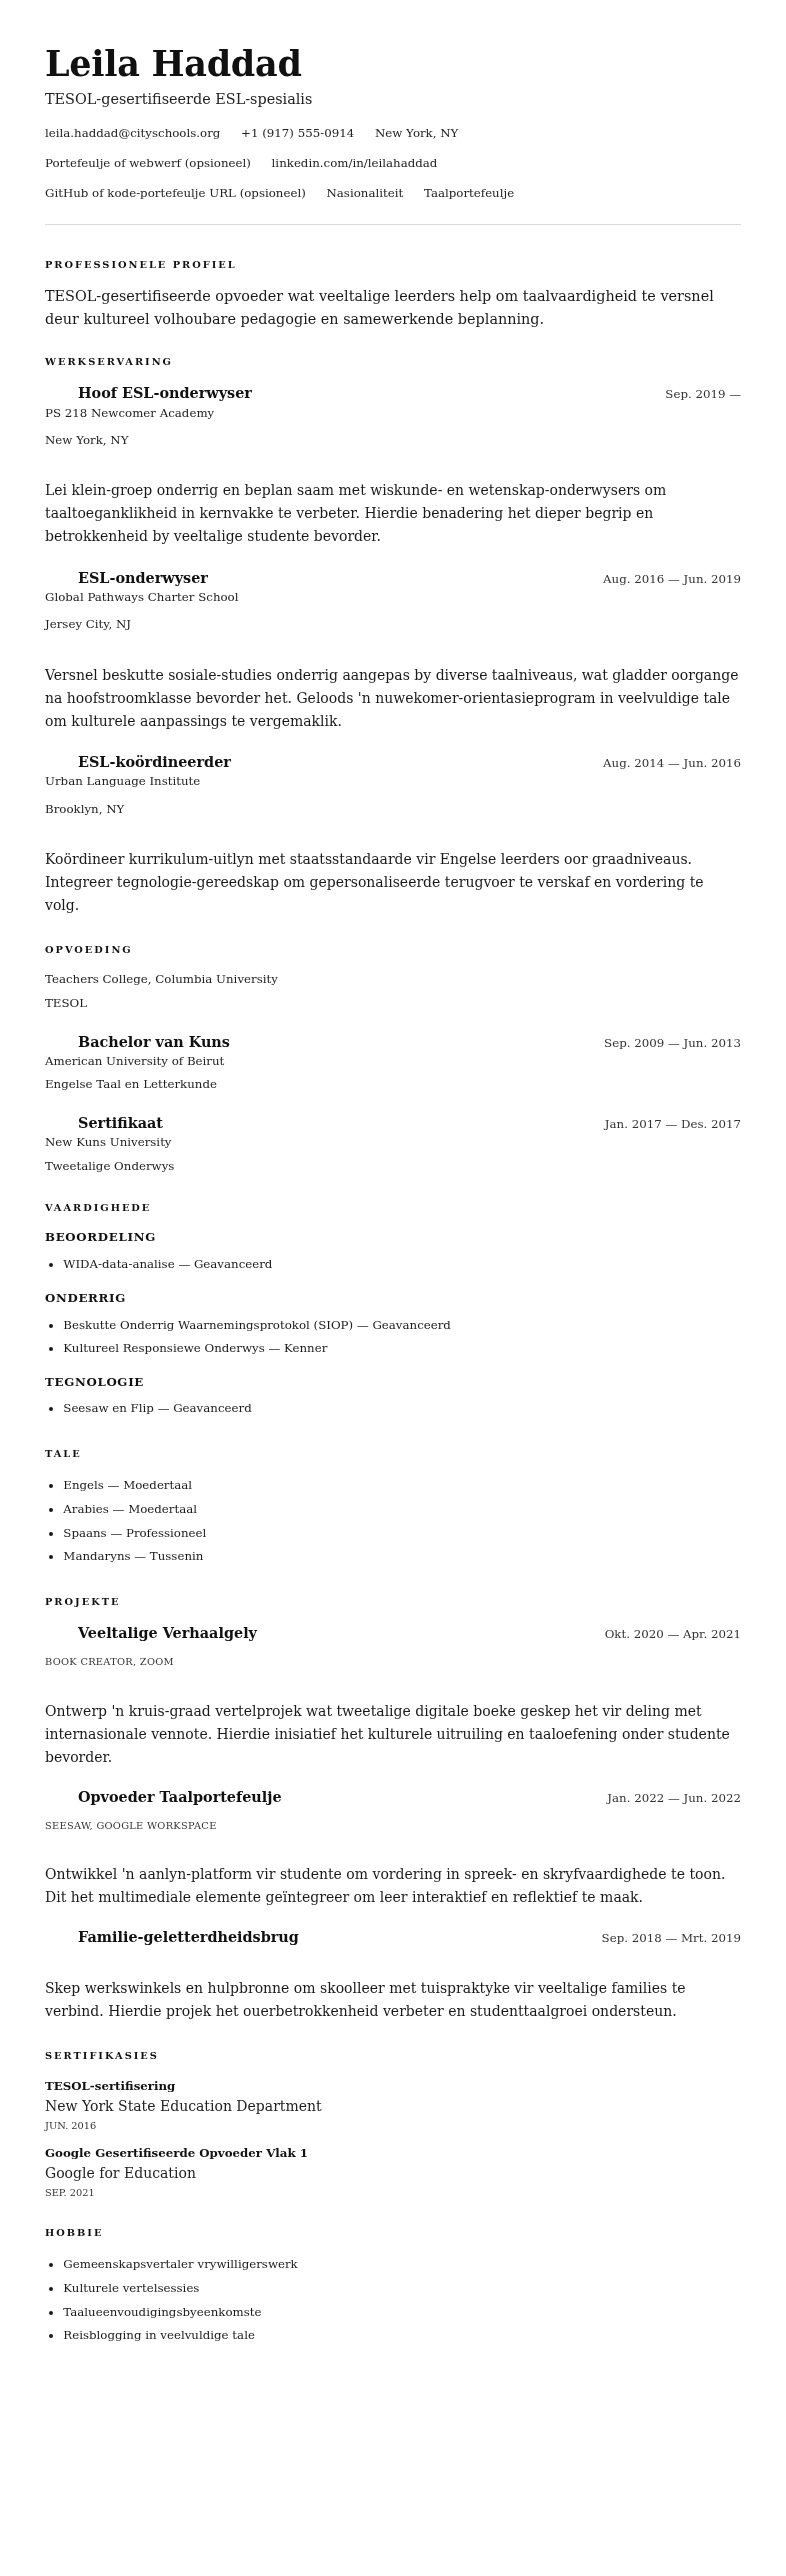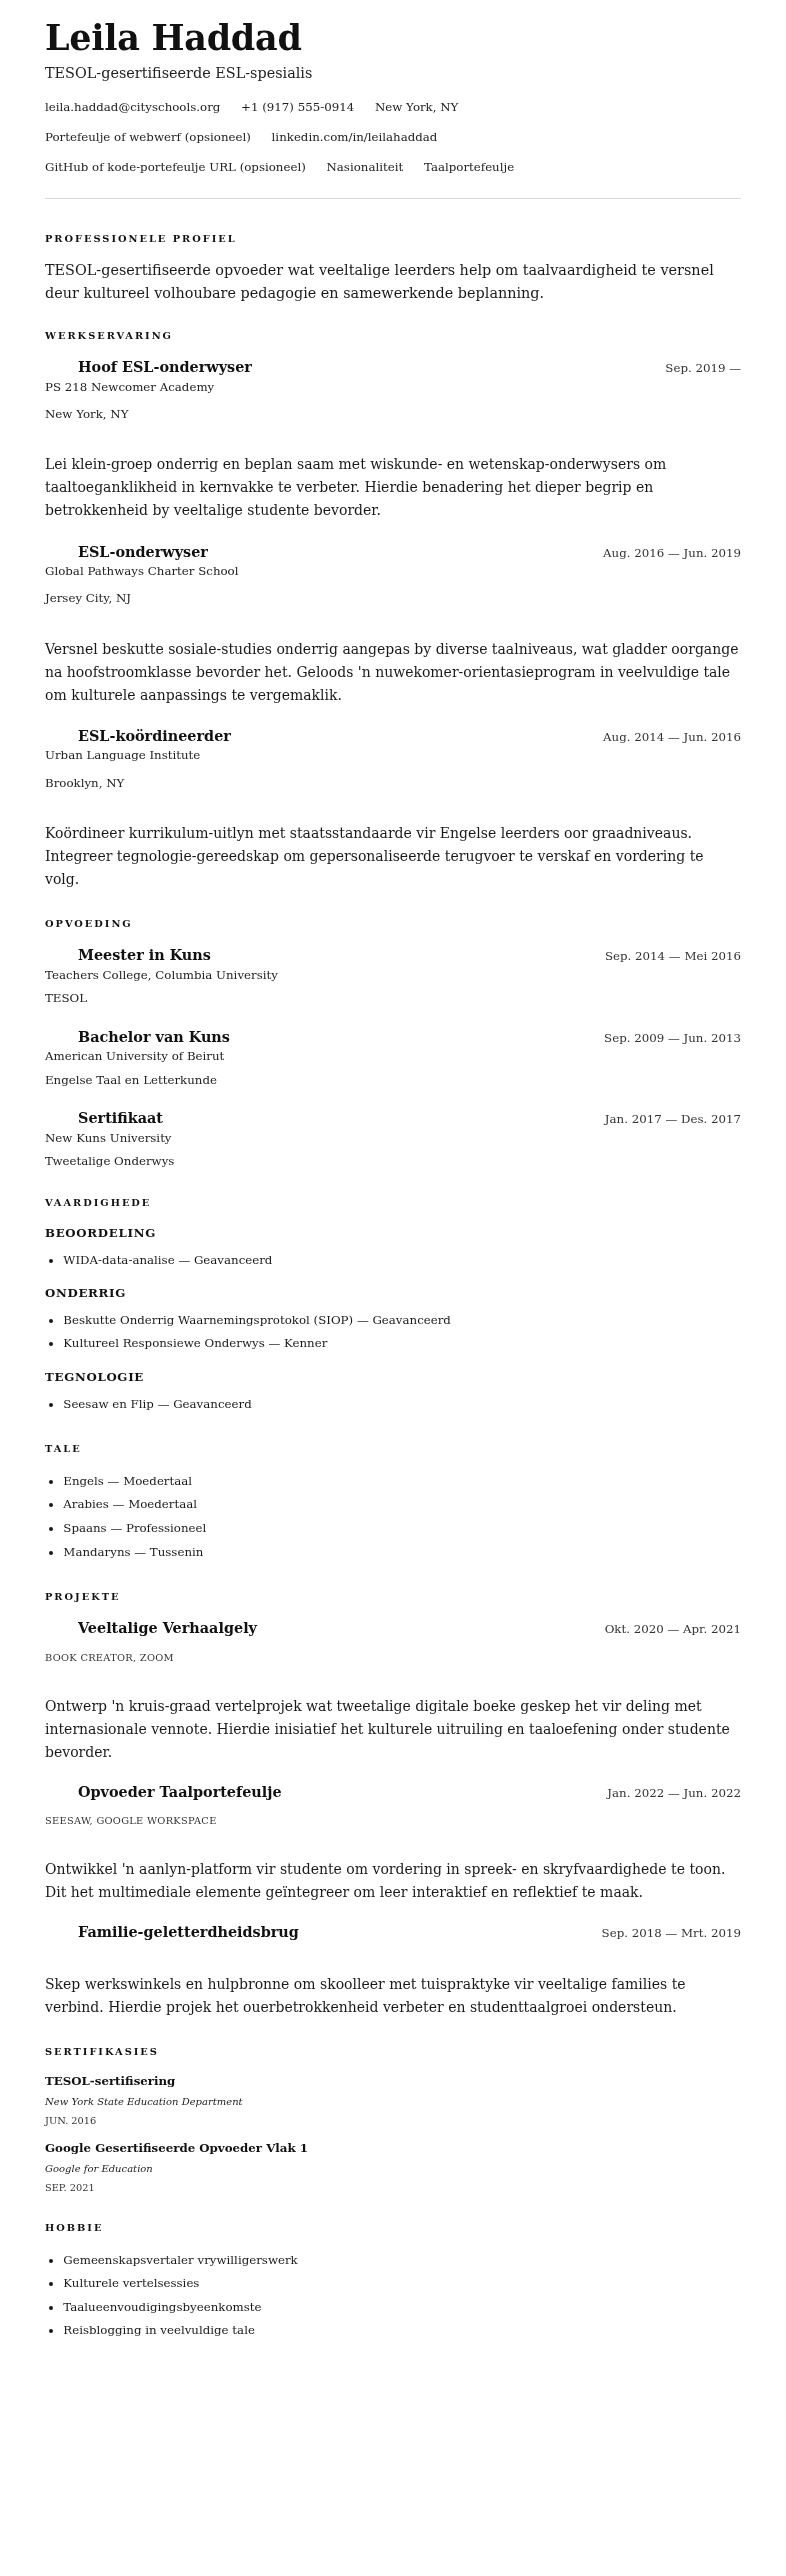--- a/index.html
+++ b/index.html
@@ -1,21 +1,21 @@
 <!DOCTYPE html>
 <html style="font-size:10.5px"><head>
 <meta charset="utf-8">
 <style>
   html, body { margin: 0; padding: 0; background: #ffffff; }
   body {
     font-family: "DejaVu Serif", serif;
     color: #111111;
     width: 786px;
   }
-  .page { padding: 14px 45px 39px 45px; }
+  .page { padding: 40px 45px 39px 45px; }
   .name { font-size: 35px; font-weight: bold; margin: 0; line-height: 47px; letter-spacing: -0.3px; }
   .headline { font-size: 14.4px; margin: 1.3px 0 15.7px 0; line-height: 22px; color: #222; }
   .contact-row { font-size: 11.8px; line-height: 15.7px; margin: 0 0 14.4px 0; color: #222; }
   .contact-row span { margin-right: 17px; }
   .divider { border: none; border-top: 1.3px solid #d9d9d9; margin: 22px 0 33px 0; }
   .section-title { font-size: 9.8px; font-weight: bold; letter-spacing: 2px; text-transform: uppercase; margin: 0 0 14.4px 0; line-height: 13px; }
   .section { margin-bottom: 26px; }
   .profile-text { font-size: 14.4px; line-height: 23px; margin: 0 0 23.6px 0; color: #1a1a1a; }
   .entry { margin-bottom: 18.3px; }
   .entry-head { display: flex; justify-content: space-between; align-items: baseline; }
@@ -24,21 +24,21 @@
   .entry-org { font-size: 11.8px; line-height: 18.3px; color: #222; }
   .entry-loc { font-size: 11.8px; line-height: 18.3px; color: #222; margin-top: 9.2px; }
   .entry-sub { font-size: 11.8px; line-height: 18.3px; color: #222; margin-top: 5.2px; }
   .entry-desc { font-size: 14px; line-height: 23px; color: #1a1a1a; margin-top: 30px; }
   .edu-entry { margin-bottom: 18.3px; }
   .skill-group-title { font-size: 11.8px; font-weight: bold; letter-spacing: 0.7px; text-transform: uppercase; margin: 11.8px 0 6.6px 0; line-height: 18.3px; }
   ul.bullets { margin: 0 0 3.9px 0; padding-left: 18.3px; }
   ul.bullets li { font-size: 11.8px; line-height: 23.6px; color: #1a1a1a; }
   .tech { font-size: 9.8px; letter-spacing: 0.3px; text-transform: uppercase; color: #333; margin-top: 11.8px; line-height: 14.4px; }
   .cert-title { font-size: 11.8px; font-weight: bold; line-height: 18.3px; }
-  .cert-issuer { font-size: 10px; line-height: 23.6px; color: #222; font-style: italic; }
+  .cert-issuer { font-size: 14px; line-height: 23.6px; color: #222; }
   .cert-date { font-size: 9.8px; text-transform: uppercase; color: #333; line-height: 14.4px; margin-bottom: 10.5px; }
   .proj-entry { margin-bottom: 17px; }
 </style>
 </head>
 <body>
 
 <div class="page">
 
   <header>
     <h1 class="name">Leila Haddad</h1>
@@ -98,24 +98,20 @@
       <div class="entry-org">Urban Language Institute</div>
       <div class="entry-loc">Brooklyn, NY</div>
       <div class="entry-desc">Koördineer kurrikulum-uitlyn met staatsstandaarde vir Engelse leerders oor graadniveaus. Integreer tegnologie-gereedskap om gepersonaliseerde terugvoer te verskaf en vordering te volg.</div>
     </div>
   </section>
 
   <section class="section">
     <h2 class="section-title">OPVOEDING</h2>
 
     <div class="edu-entry">
-      <div class="entry-head">
-        <div class="entry-title">Meester in Kuns</div>
-        <div class="entry-date">Sep. 2014 — Mei 2016</div>
-      </div>
       <div class="entry-org">Teachers College, Columbia University</div>
       <div class="entry-sub">TESOL</div>
     </div>
 
     <div class="edu-entry">
       <div class="entry-head">
         <div class="entry-title">Bachelor van Kuns</div>
         <div class="entry-date">Sep. 2009 — Jun. 2013</div>
       </div>
       <div class="entry-org">American University of Beirut</div>

